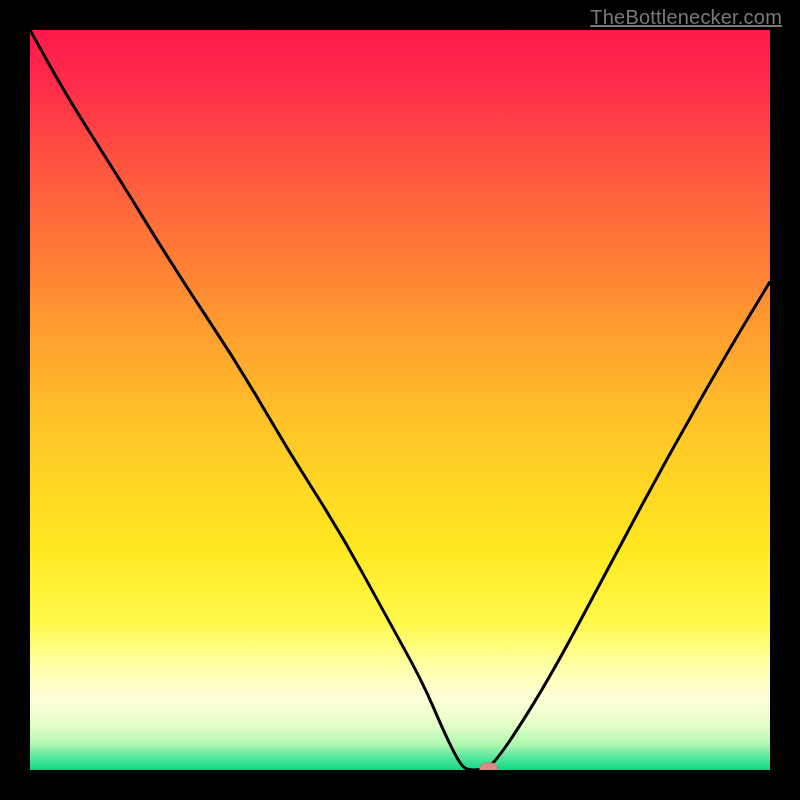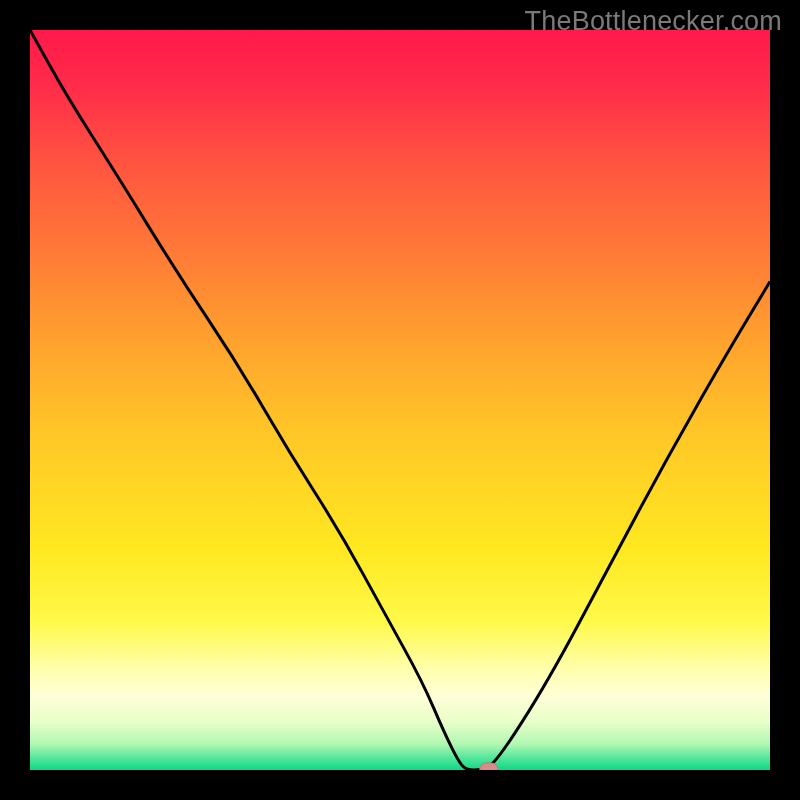--- a/index.html
+++ b/index.html
@@ -15,24 +15,25 @@
     position: relative;
     width: 800px;
     height: 800px;
     background: #000;
   }
   .source {
     position: absolute;
     top: 6px;
     right: 18px;
     color: #7a7a7a;
-    font-size: 27px;
+    font-size: 20px;
     font-weight: 500;
     letter-spacing: 0.2px;
     z-index: 5;
+    text-decoration: underline;
   }
   
   .plot {
     position: absolute;
     left: 30px;
     top: 30px;
     width: 740px;
     height: 740px;
   }
   .gradient {

